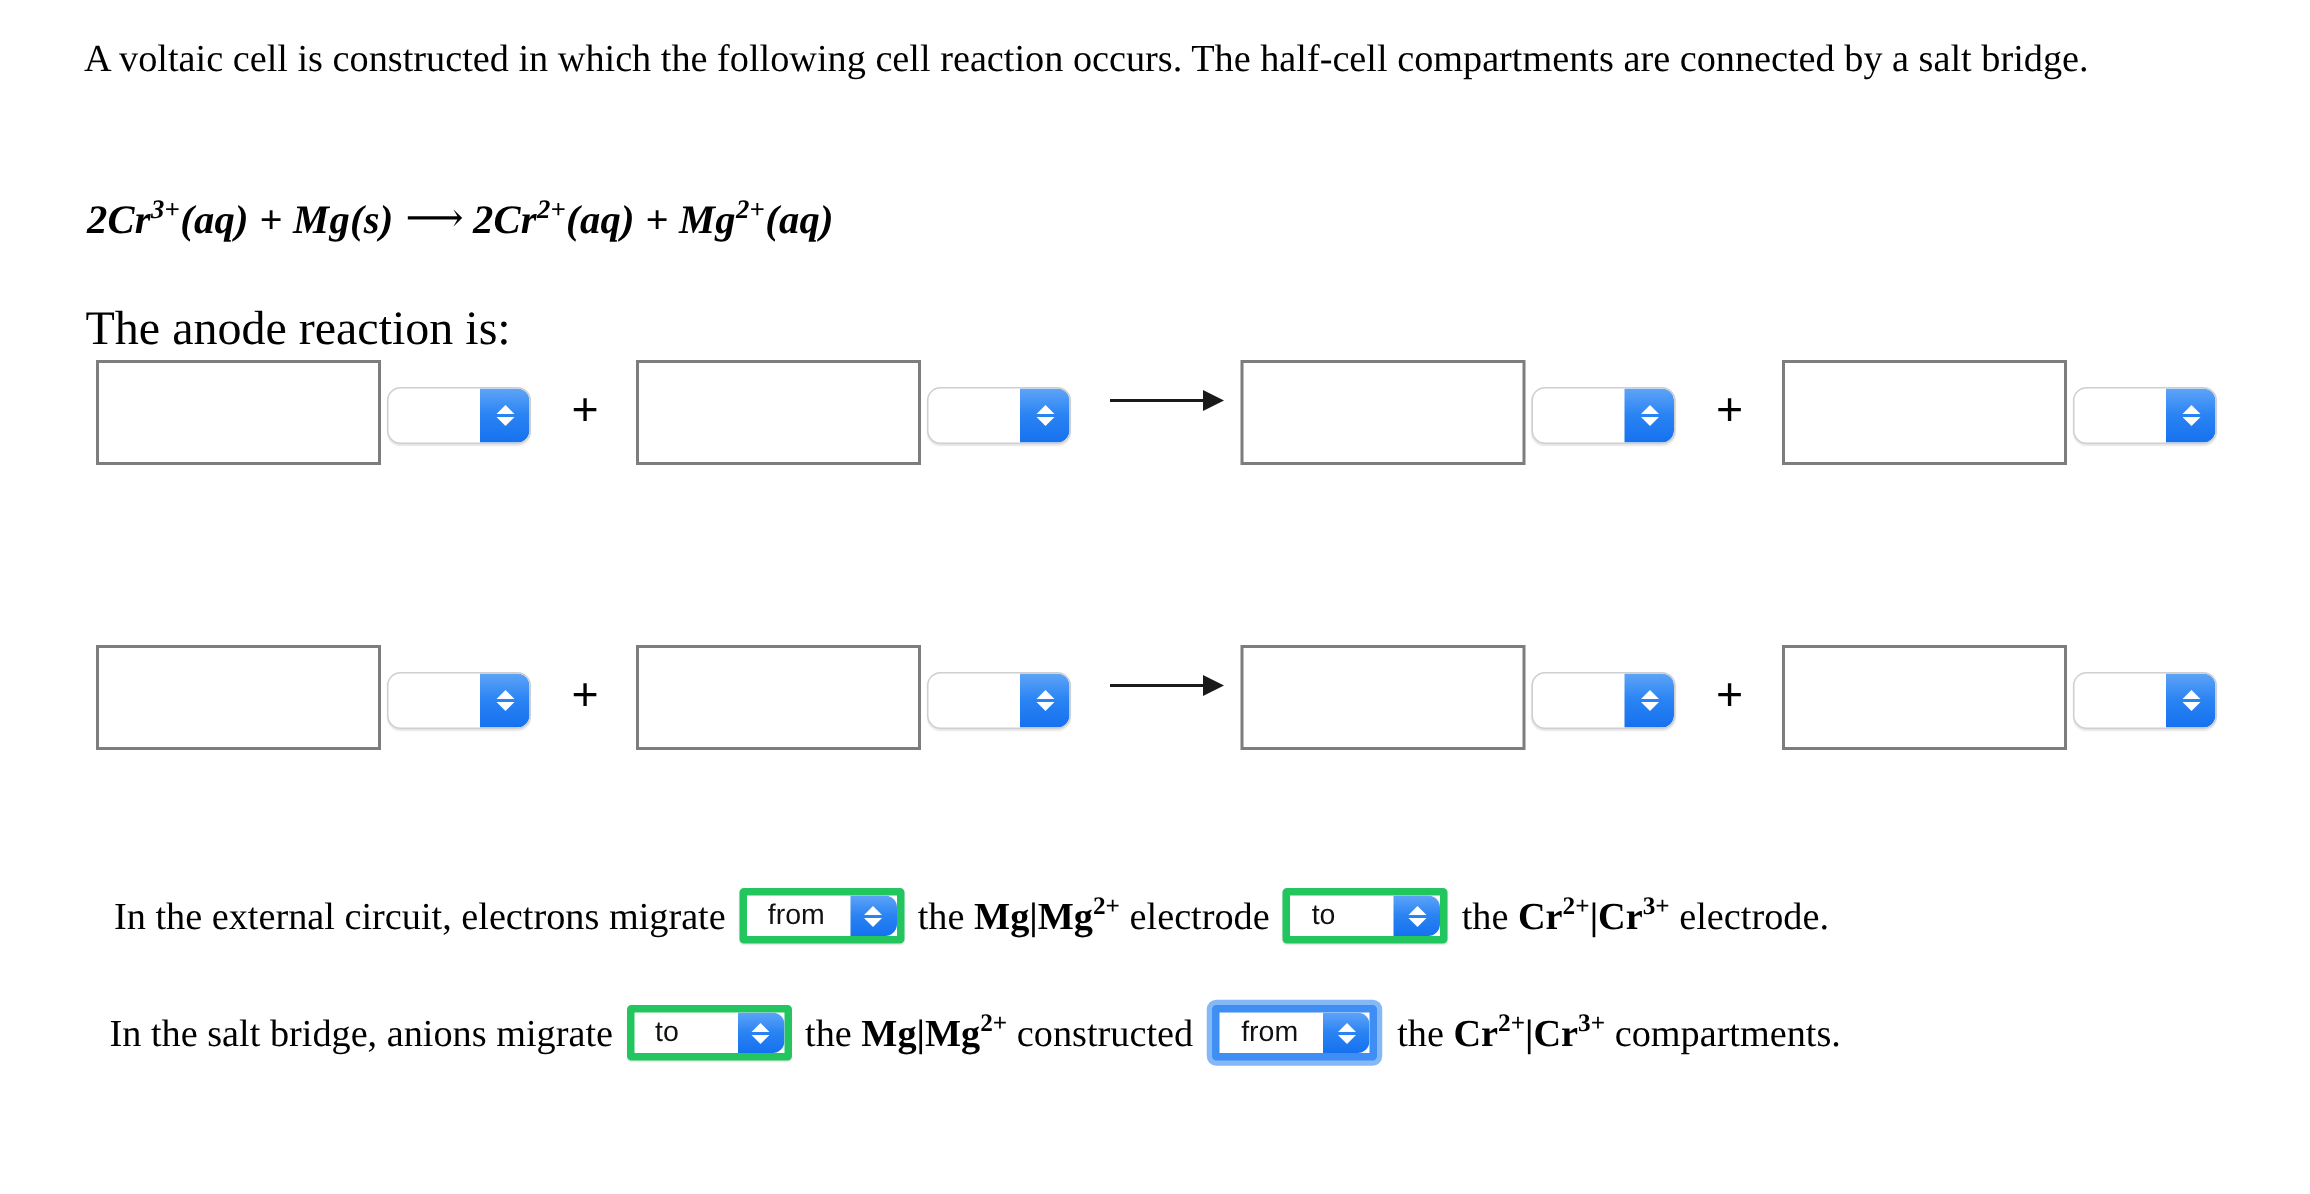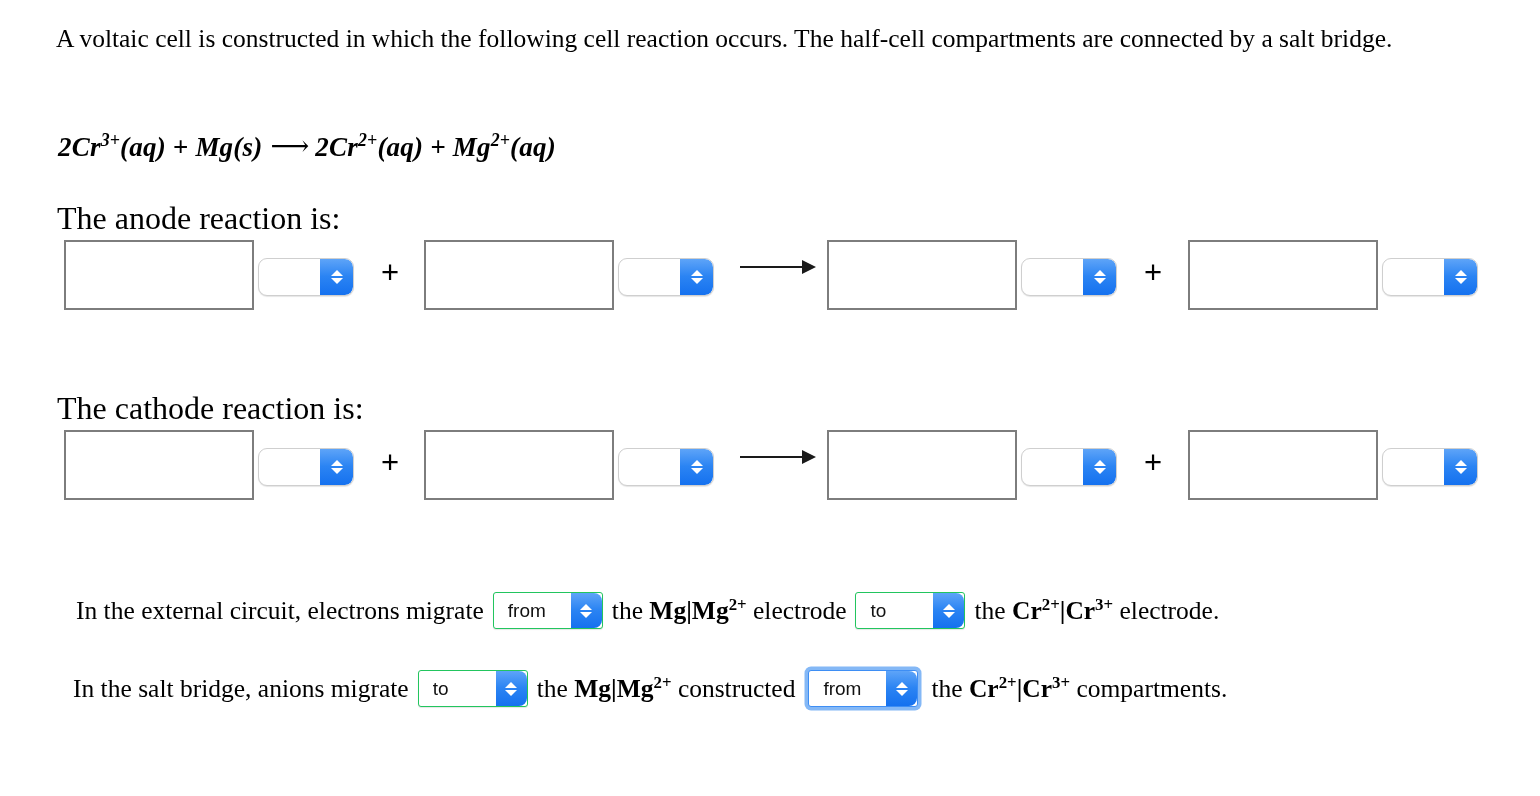--- a/index.html
+++ b/index.html
@@ -170,21 +170,21 @@
   }
 
   .word-select {
     position: relative;
     display: inline-block;
     width: 110px;
     height: 37px;
     box-sizing: border-box;
     border-radius: 3px;
     background: #ffffff;
-    border: 1px solid #22c55e;
+    border: 5px solid #22c55e;
     box-shadow: 0 1px 1px rgba(0,0,0,0.10);
     margin: 0 9px;
     overflow: hidden;
     vertical-align: middle;
   }
   .word-select .label {
     position: absolute;
     left: 14px;
     top: 0;
     bottom: 0;
@@ -259,21 +259,20 @@
     <div class="plus" style="left:1144px;">+</div>
     <input class="ans-box" style="left: 1188px;" value="">
     <div class="mini-select" style="left:1382px;">
       <div class="stepper">
         <div class="chev up"></div>
         <div class="chev down"></div>
       </div>
     </div>
   </div>
 
-  <div class="section-label cathode">The cathode reaction is:</div>
 
   <div class="reaction-row cathode">
     <input class="ans-box" style="left: 64px;" value="">
     <div class="mini-select" style="left:258px;">
       <div class="stepper">
         <div class="chev up"></div>
         <div class="chev down"></div>
       </div>
     </div>
     <div class="plus" style="left:381px;">+</div>

